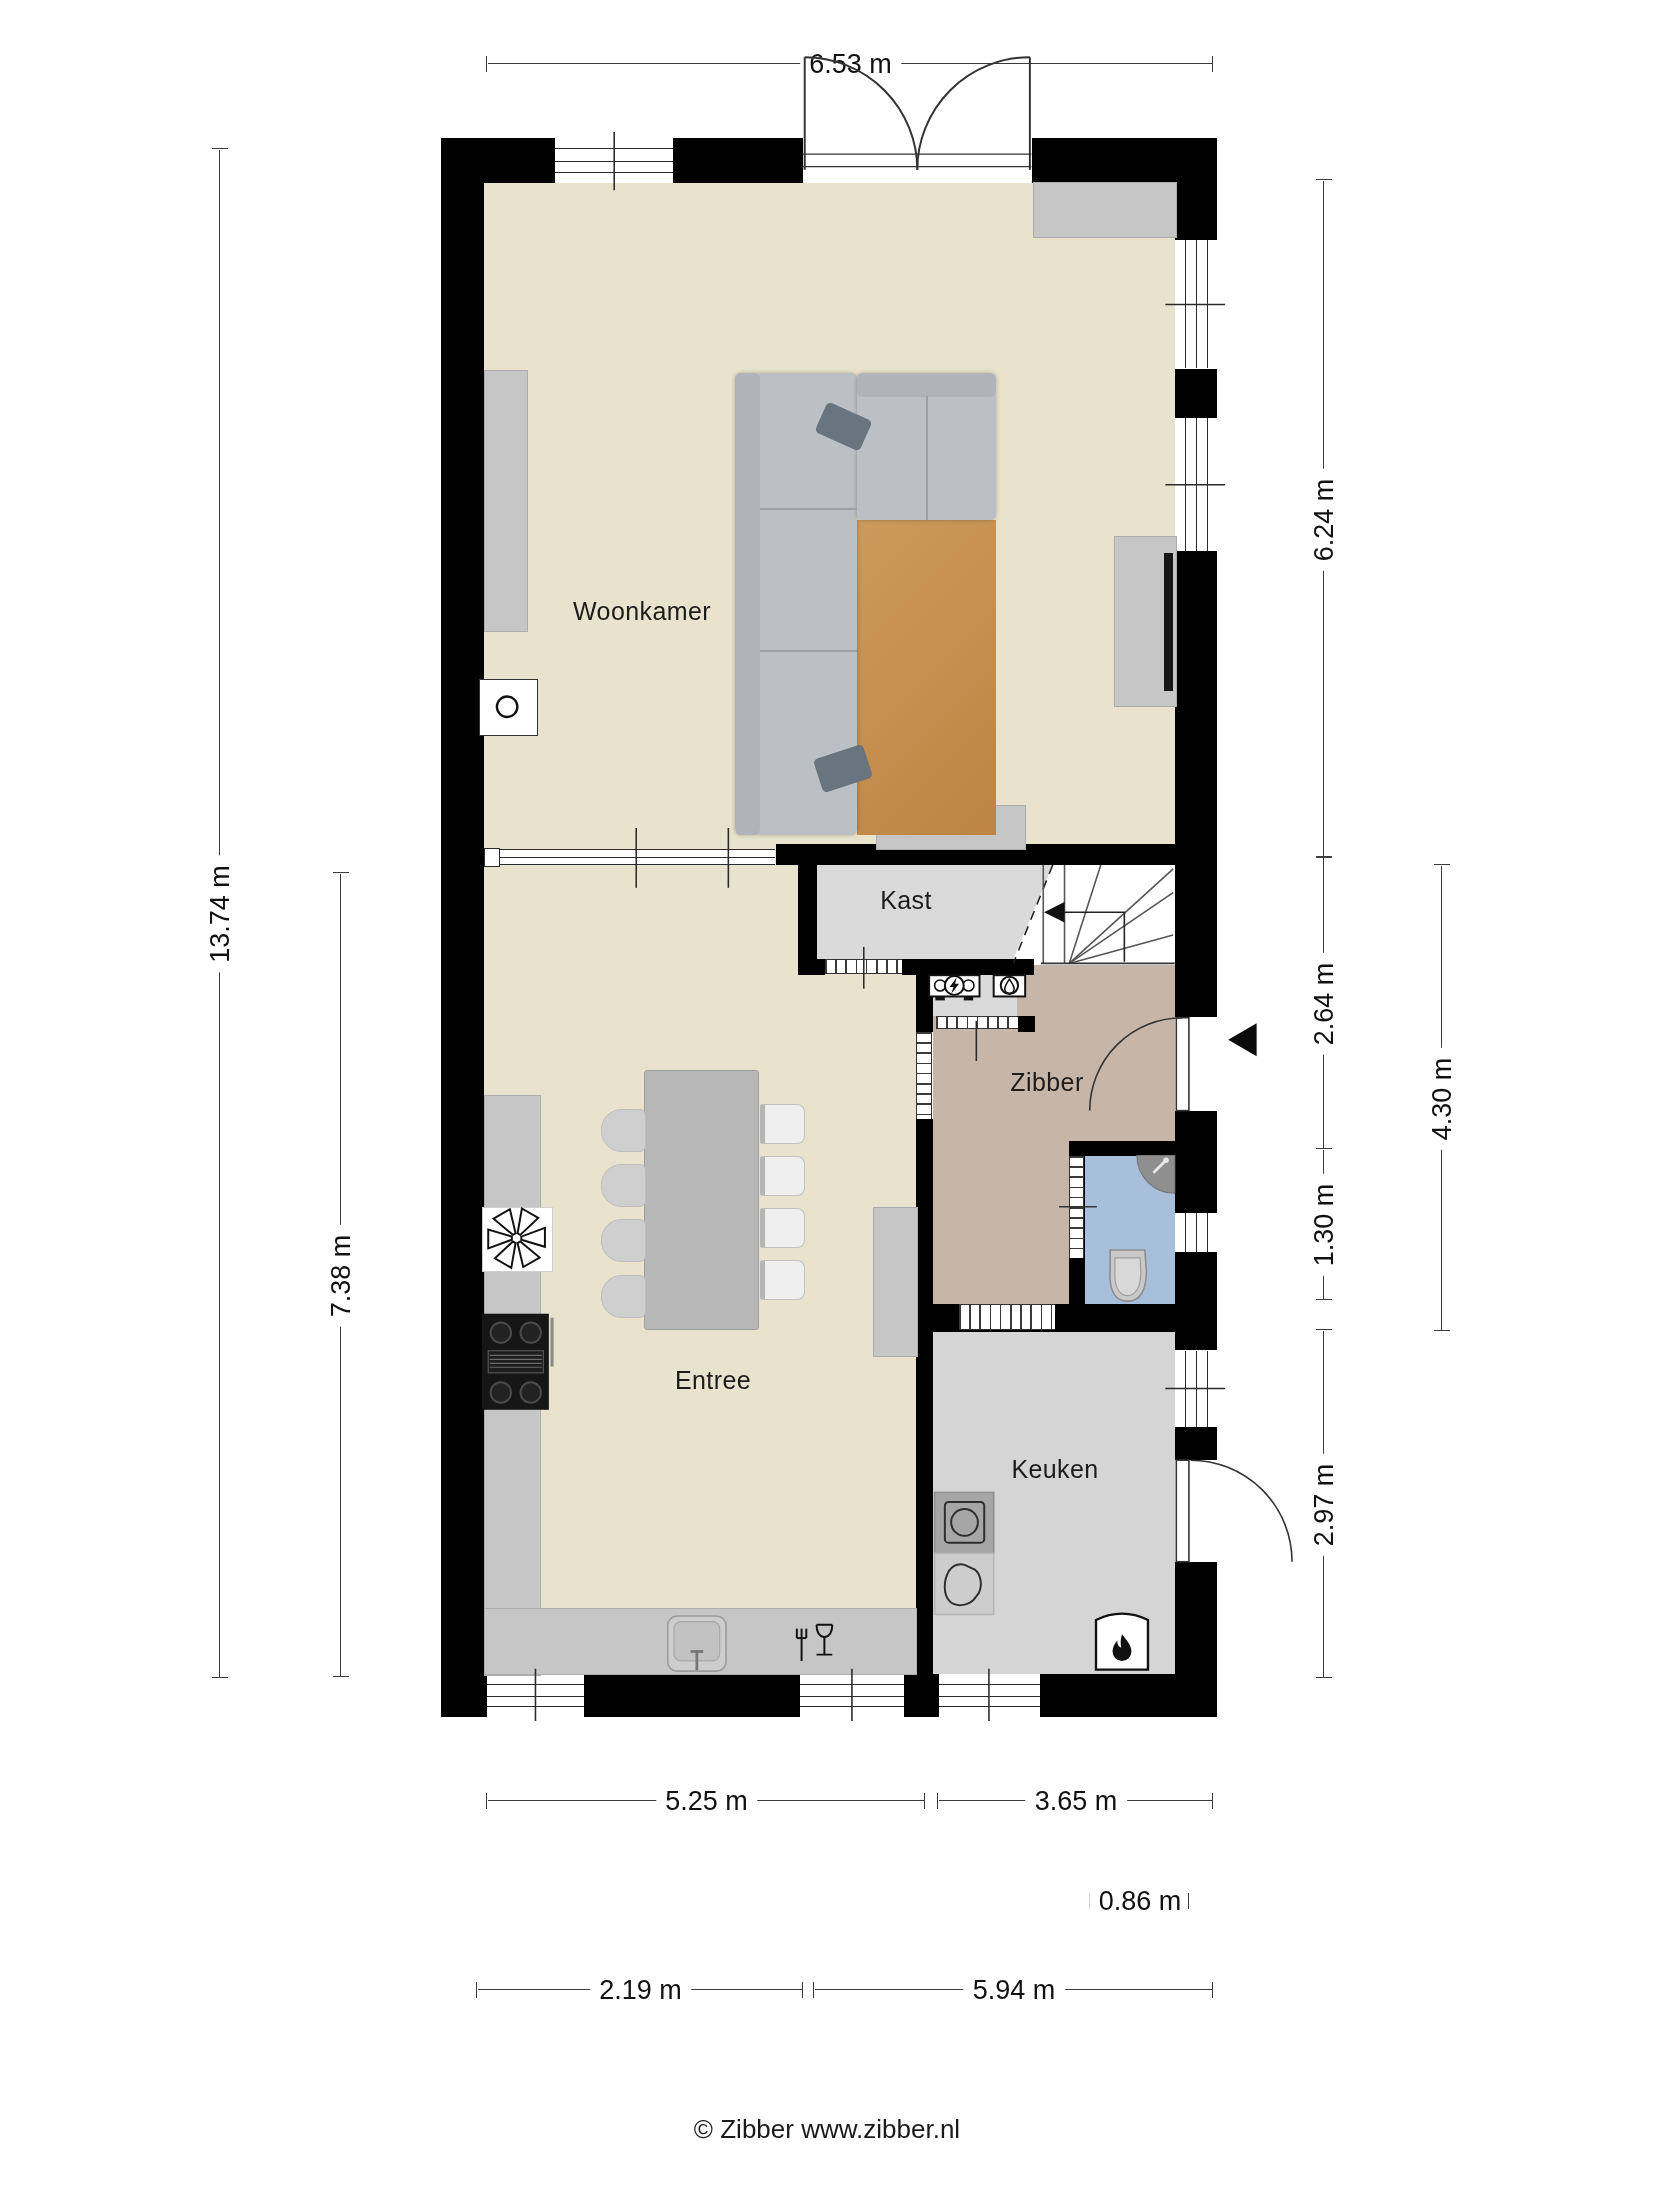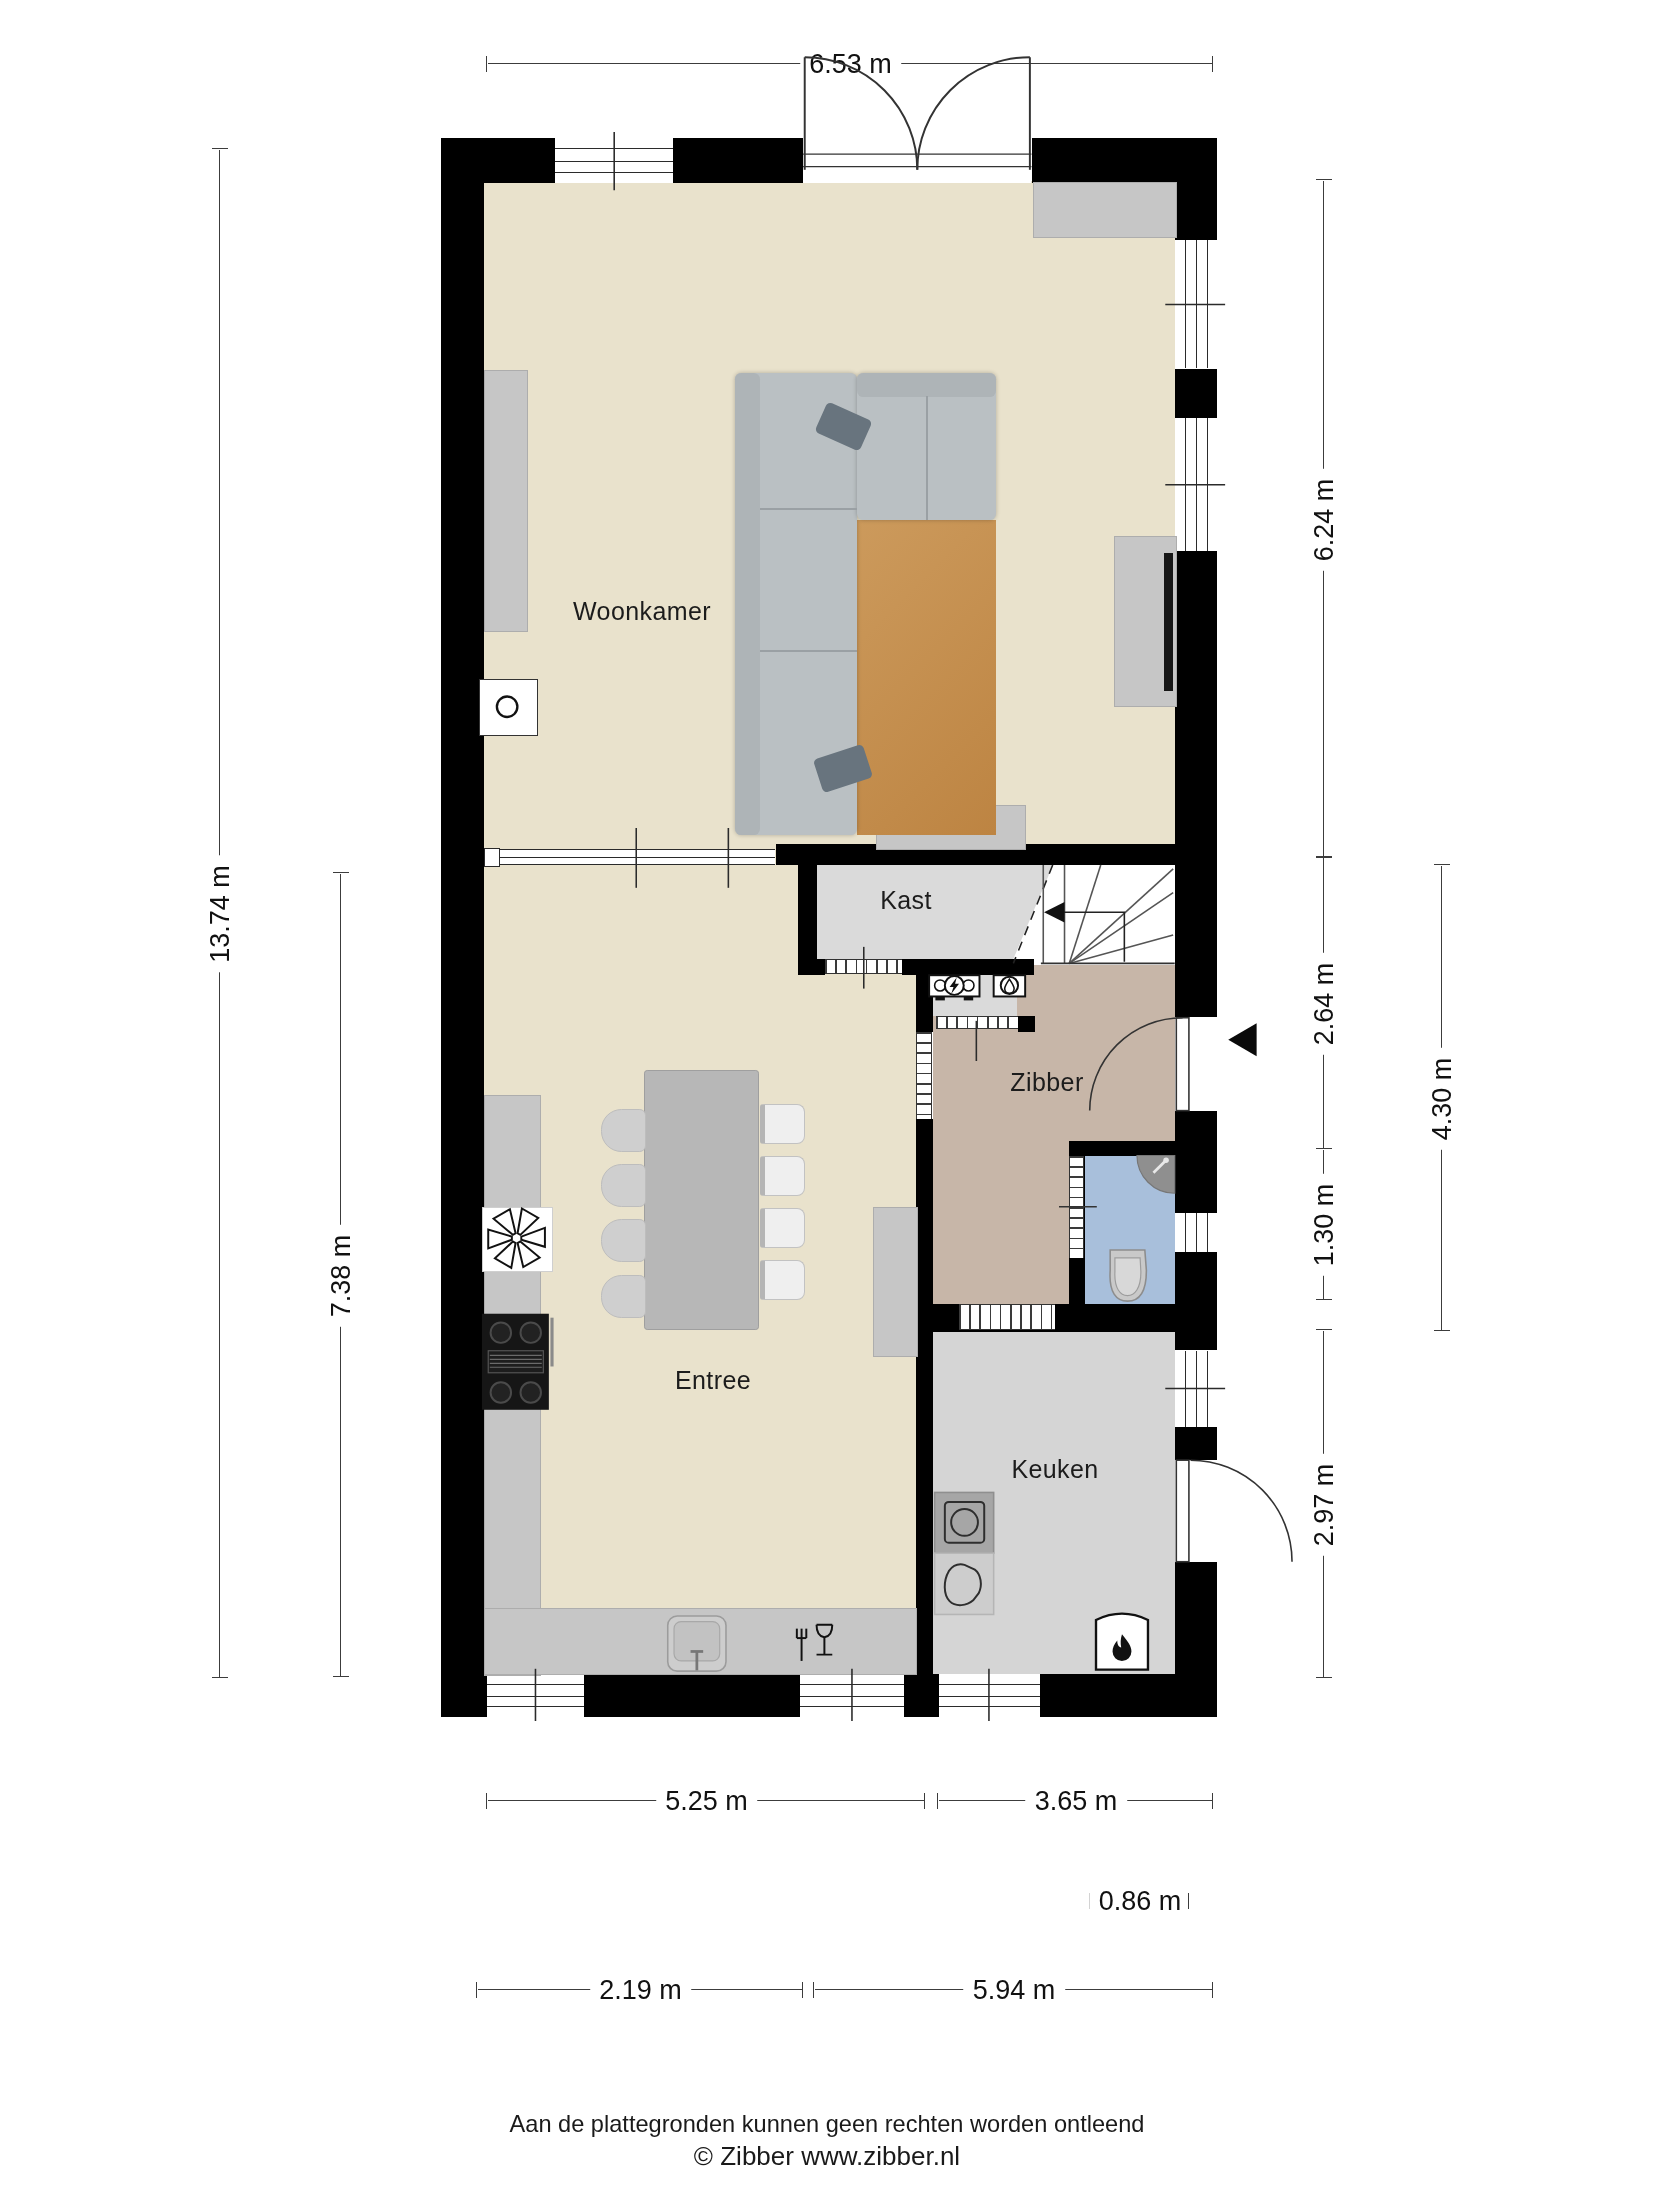--- a/index.html
+++ b/index.html
@@ -349,18 +349,17 @@
     </svg>
 
     <div class="rlabel" style="left:201px;top:473px;">Woonkamer</div>
     <div class="rlabel" style="left:465px;top:762px;">Kast</div>
     <div class="rlabel" style="left:606px;top:944px;">Zibber</div>
     <div class="rlabel" style="left:272px;top:1242px;">Entree</div>
     <div class="rlabel" style="left:614px;top:1331px;">Keuken</div>
   </div>
 
   <div id="footer" style="top:2111px;">
-    <div class="l1">Aan de plattegronden kunnen geen rechten worden ontleend</div>
     <div class="l2">© Zibber www.zibber.nl</div>
   </div>
 
 </div>
 
 
 </body></html>

